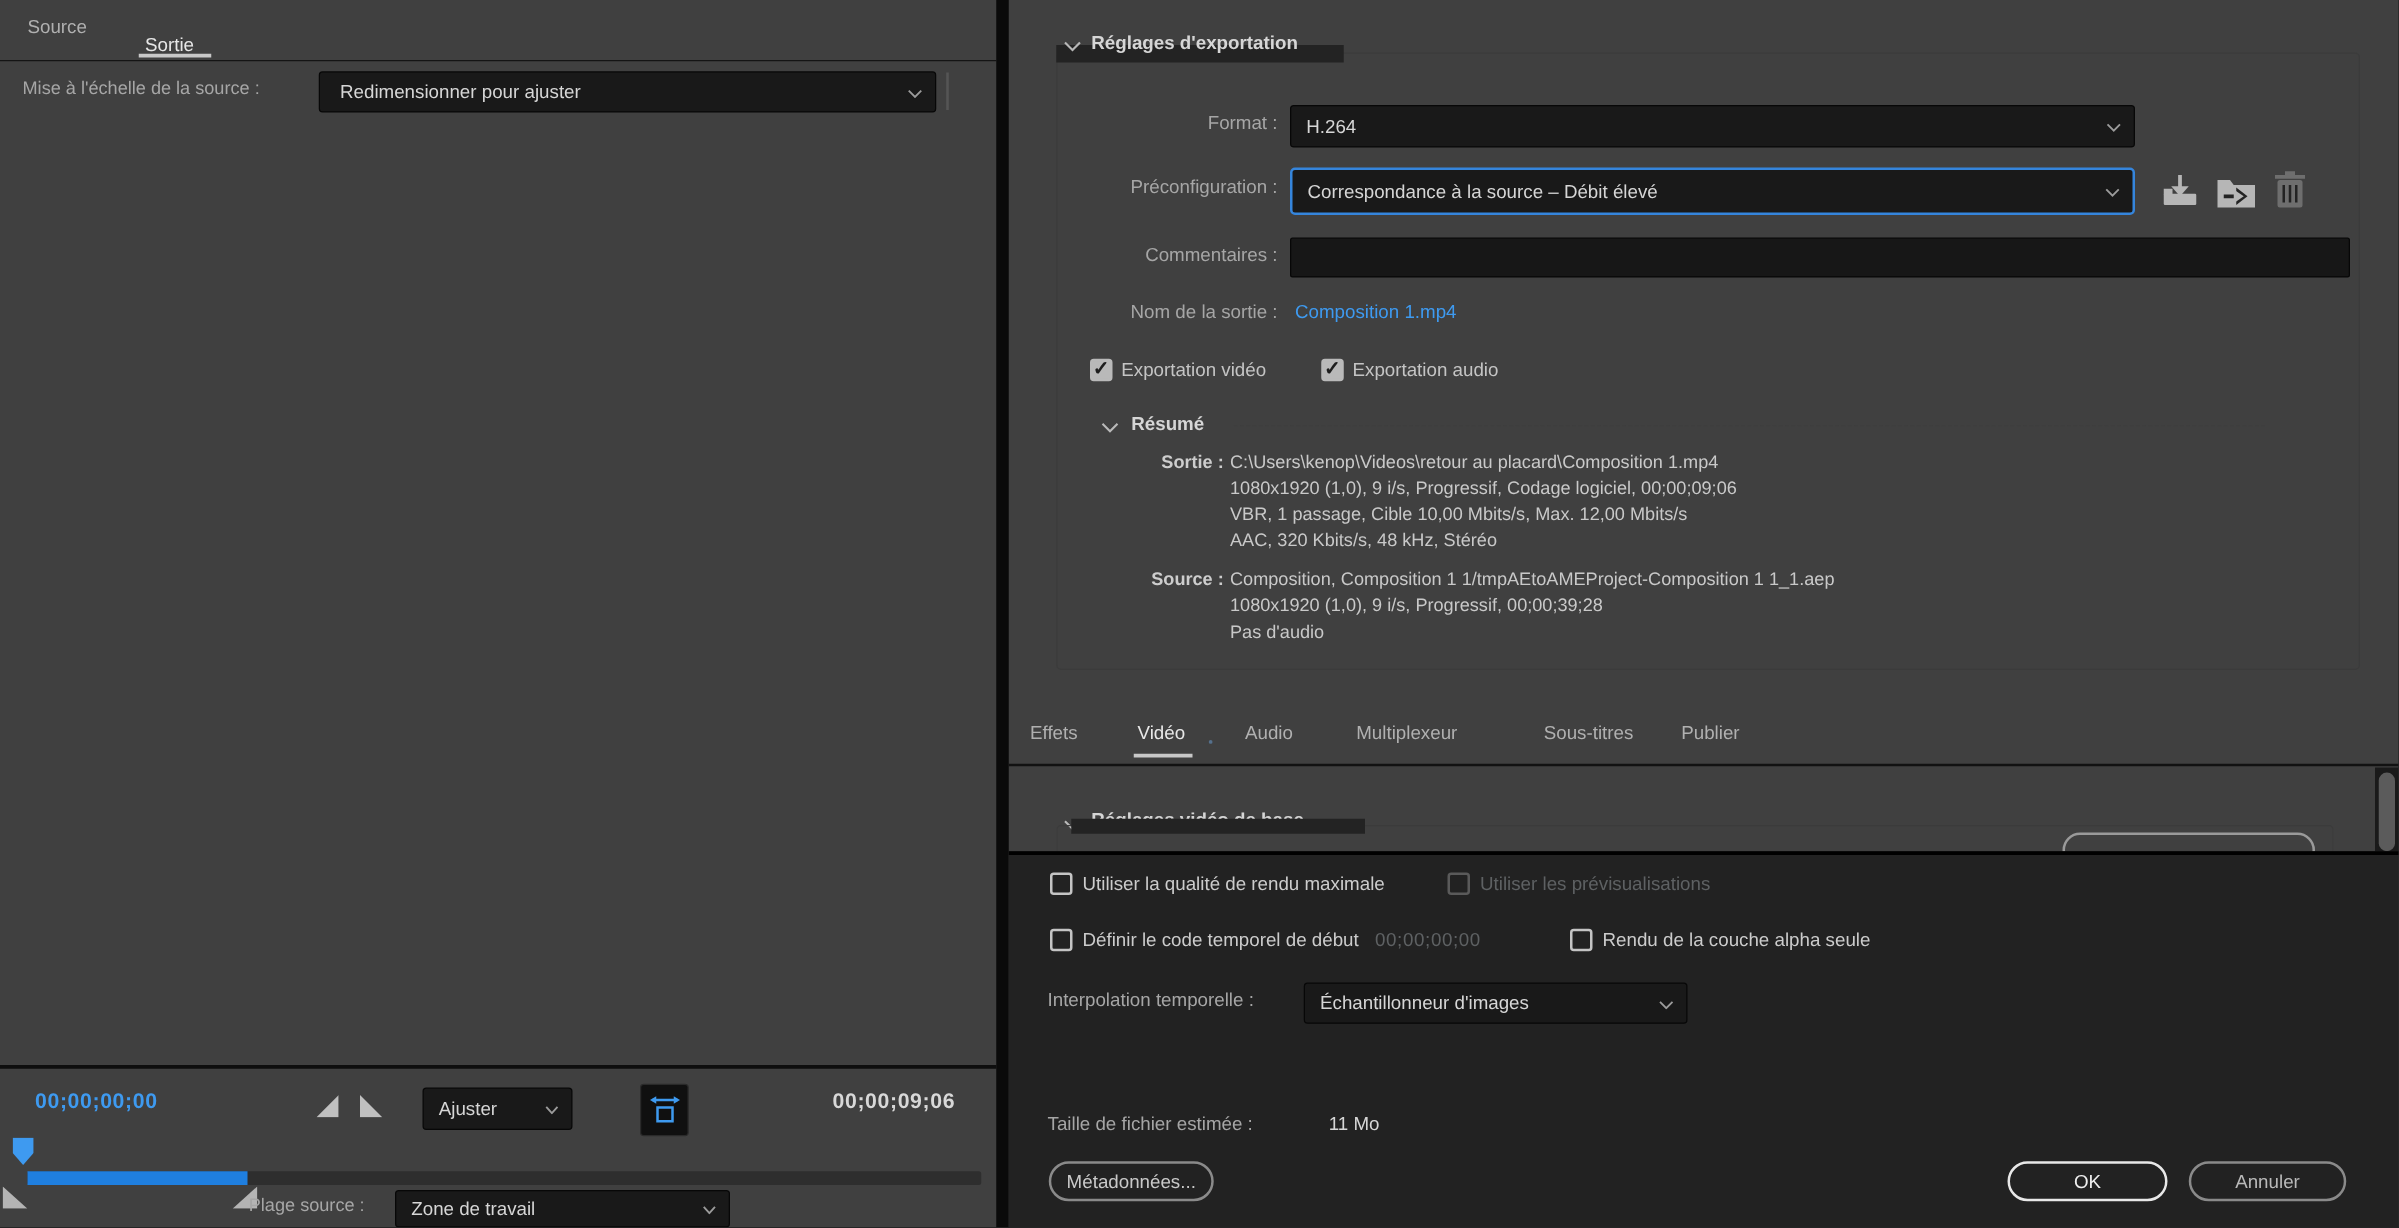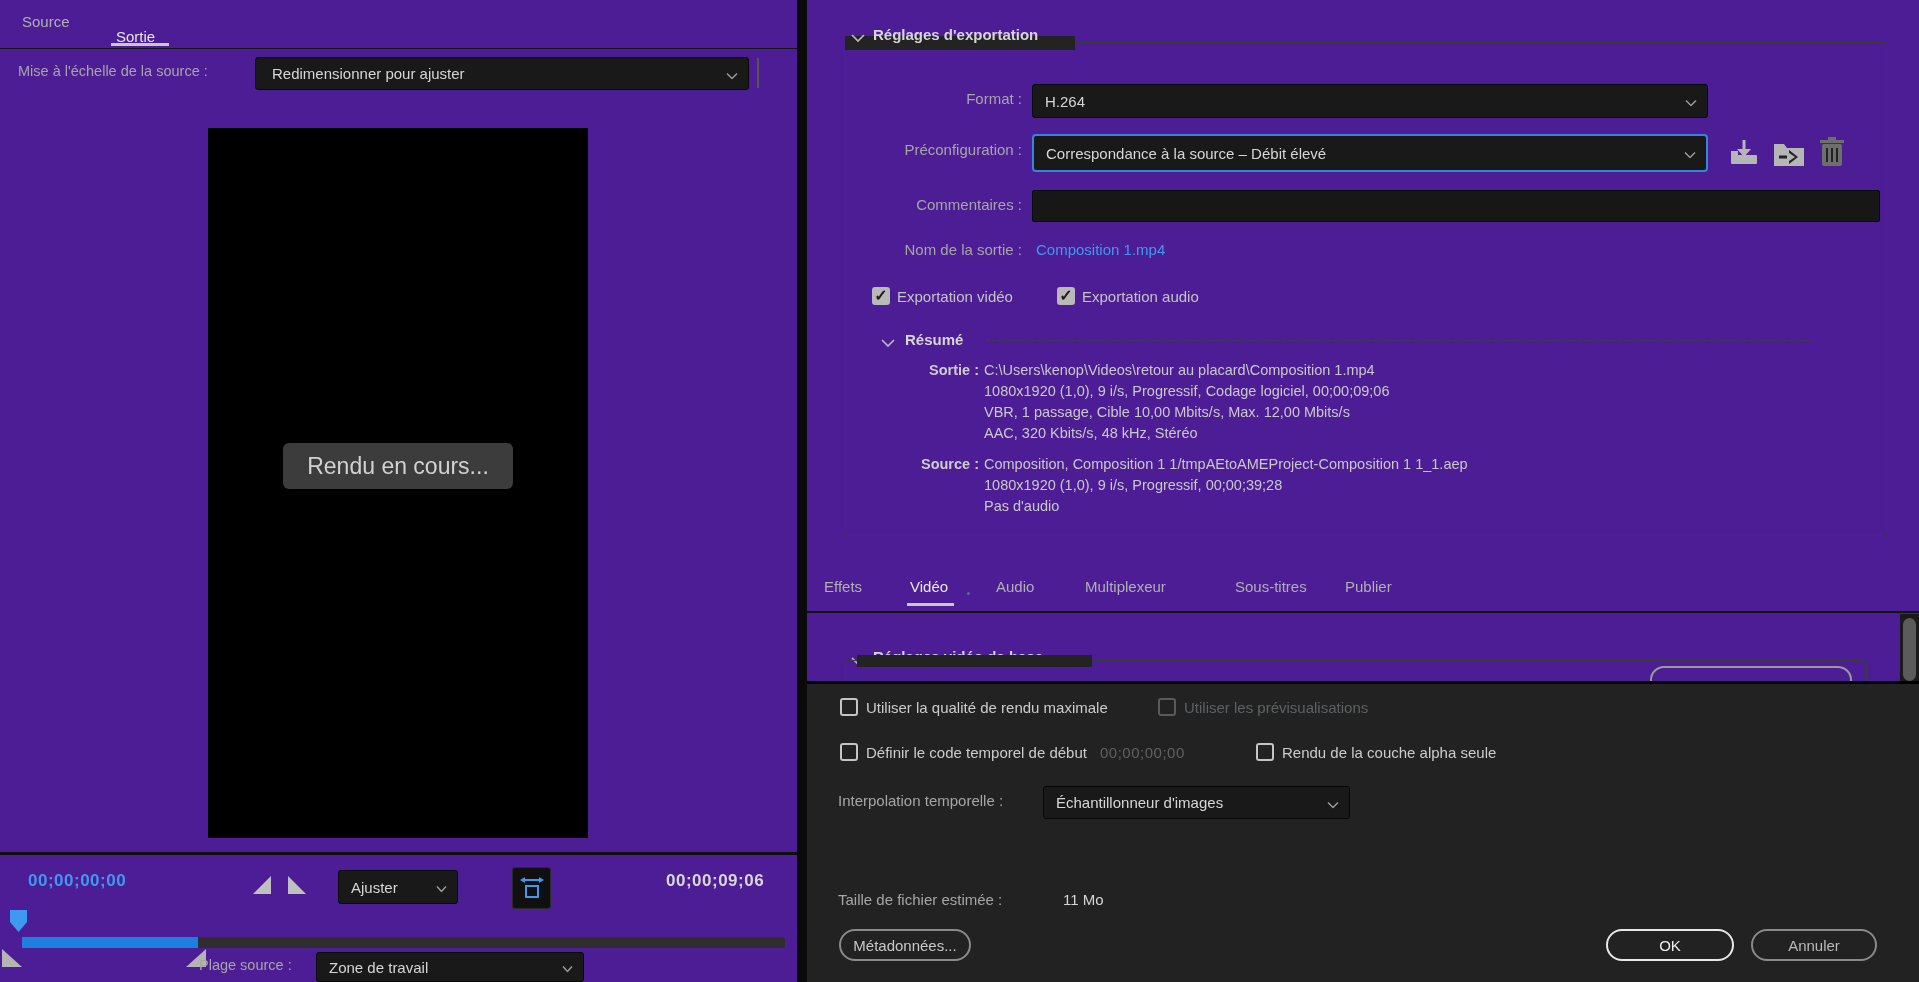--- a/index.html
+++ b/index.html
@@ -1,18 +1,18 @@
 <!DOCTYPE html>
 <html><head>
 <meta charset="utf-8">
 <style>
   html,body{margin:0;padding:0;background:#111;}
   #app{
     position:relative;width:1919px;height:982px;overflow:hidden;
-    background:#4c1d95;color:#c9c9c9;
+    background:#404040;color:#c9c9c9;
     font-family:"Liberation Sans",sans-serif;font-size:15px;
   }
   .abs{position:absolute;}
   .lbl{color:#a6a6a6;white-space:nowrap;}
   .val{color:#d6d6d6;white-space:nowrap;}
   .bold{font-weight:bold;}
   .dd{
     position:absolute;background:#191919;border:1px solid #070707;
     border-radius:3px;display:flex;align-items:center;
     padding:0 12px;color:#d6d6d6;white-space:nowrap;box-sizing:border-box;
@@ -60,25 +60,20 @@
     <div class="dd" style="left:255px;top:57px;width:494px;height:33px;">
       <span style="padding-left:4px;">Redimensionner pour ajuster</span>
       <span class="chev">
         <svg width="12" height="7">
             <polyline points="1,1 6,6 11,1" stroke="#9b9b9b" stroke-width="1.5" fill="none"></polyline>
           </svg>
       </span>
     </div>
     <div class="abs" style="left:757px;top:58px;width:2px;height:30px;background:#555;"></div>
 
-    <div class="abs" style="left:208px;top:128px;width:380px;height:710px;background:#000;">
-      <div class="abs" style="left:75px;top:315px;width:230px;height:46px;background:#3c3c3c;border-radius:6px;display:flex;align-items:center;justify-content:center;">
-        <span style="color:#d2d2d2;font-size:23px;white-space:nowrap;">Rendu en cours...</span>
-      </div>
-    </div>
 
     <div class="abs" style="left:0;top:852px;width:797px;height:130px;border-top:3px solid #0e0e0e;">
       <span class="abs" style="left:28px;top:16px;color:#3e9af0;font-size:17px;font-weight:bold;letter-spacing:.5px;">00;00;00;00</span>
 
       <div class="tri" style="left:253px;top:21px;width:18px;height:18px;background:#c0c0c0;clip-path:polygon(100% 0,100% 100%,0 100%);"></div>
       <div class="tri" style="left:288px;top:21px;width:18px;height:18px;background:#c0c0c0;clip-path:polygon(0 0,100% 100%,0 100%);"></div>
 
       <div class="dd" style="left:338px;top:15px;width:120px;height:34px;">
         <span>Ajuster</span>
         <span class="chev">

